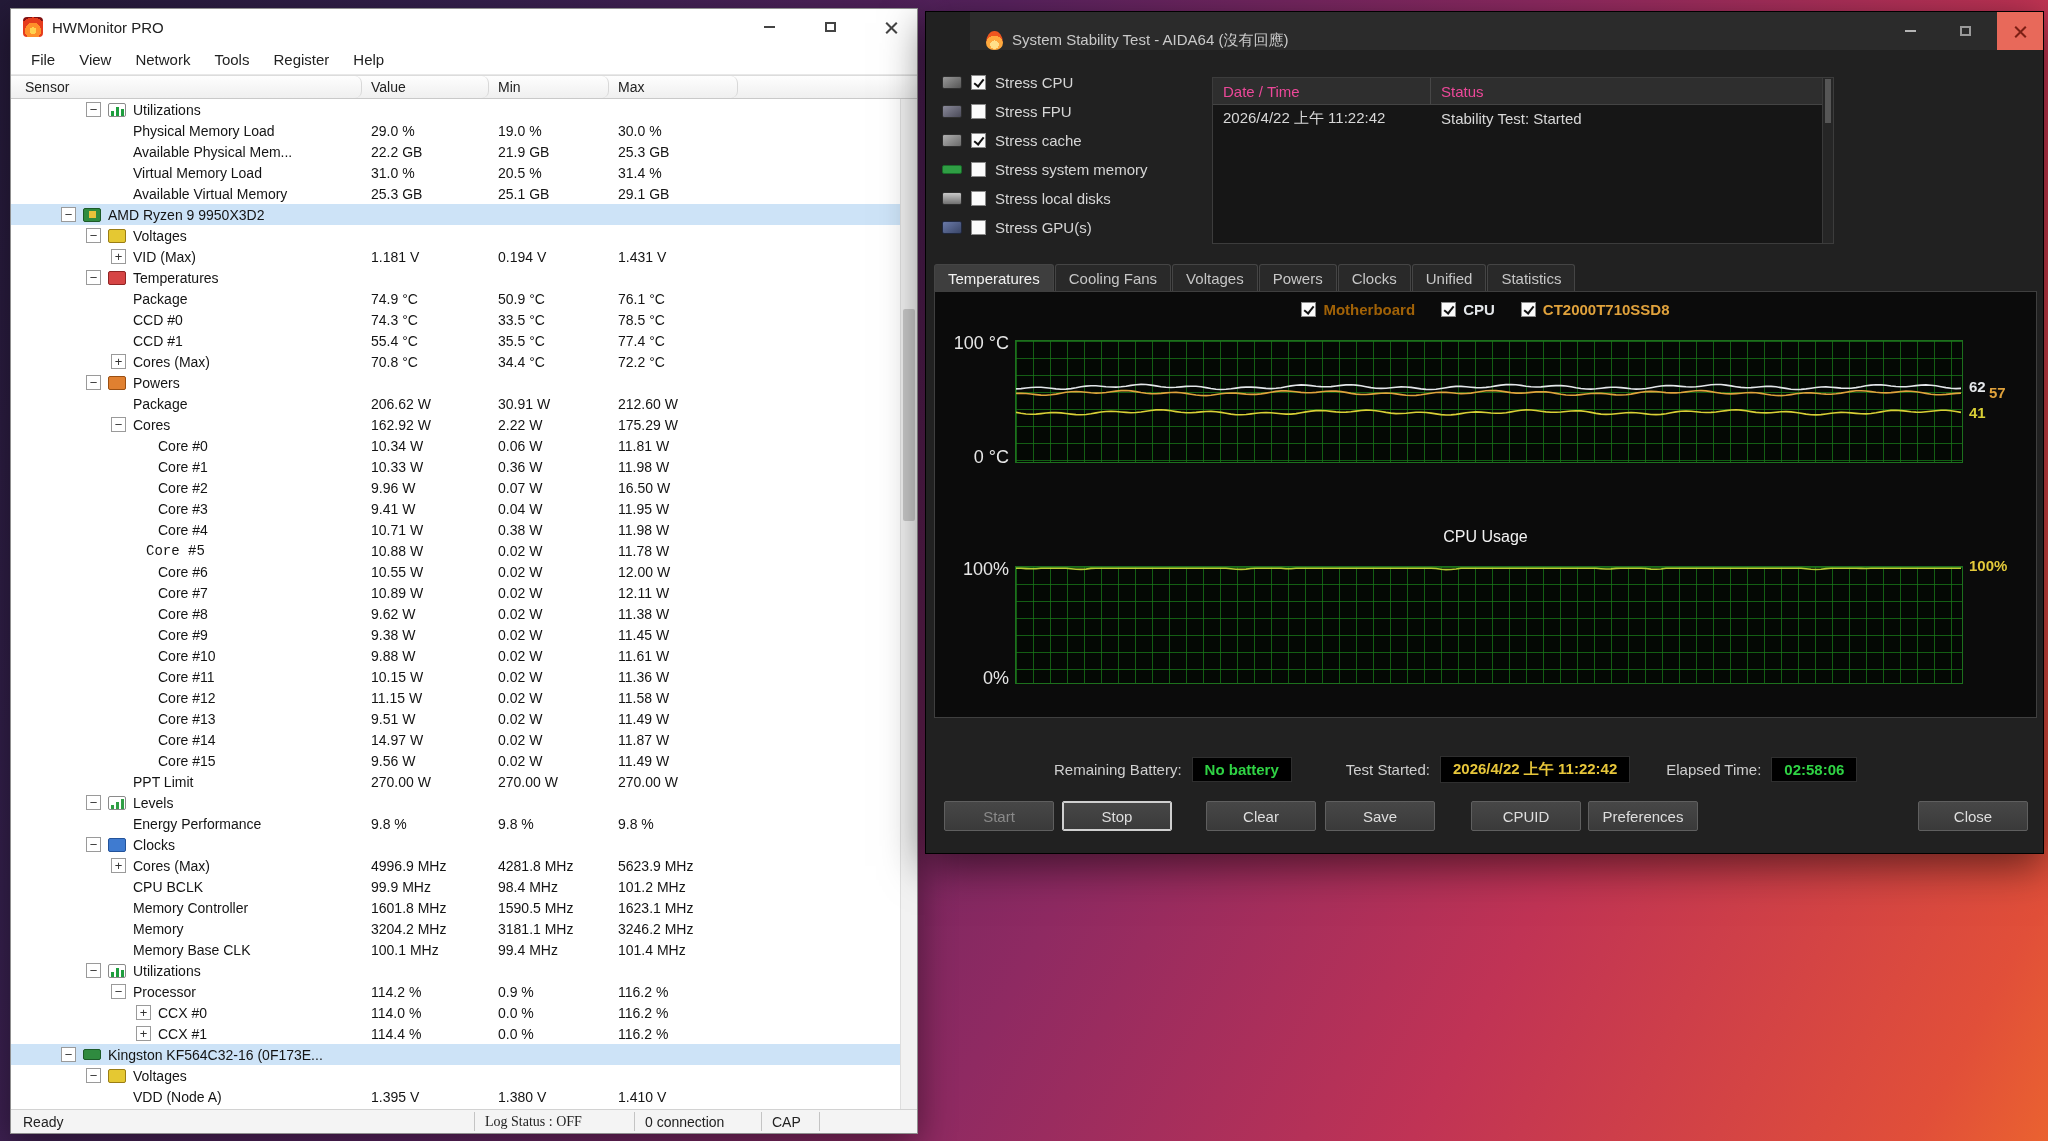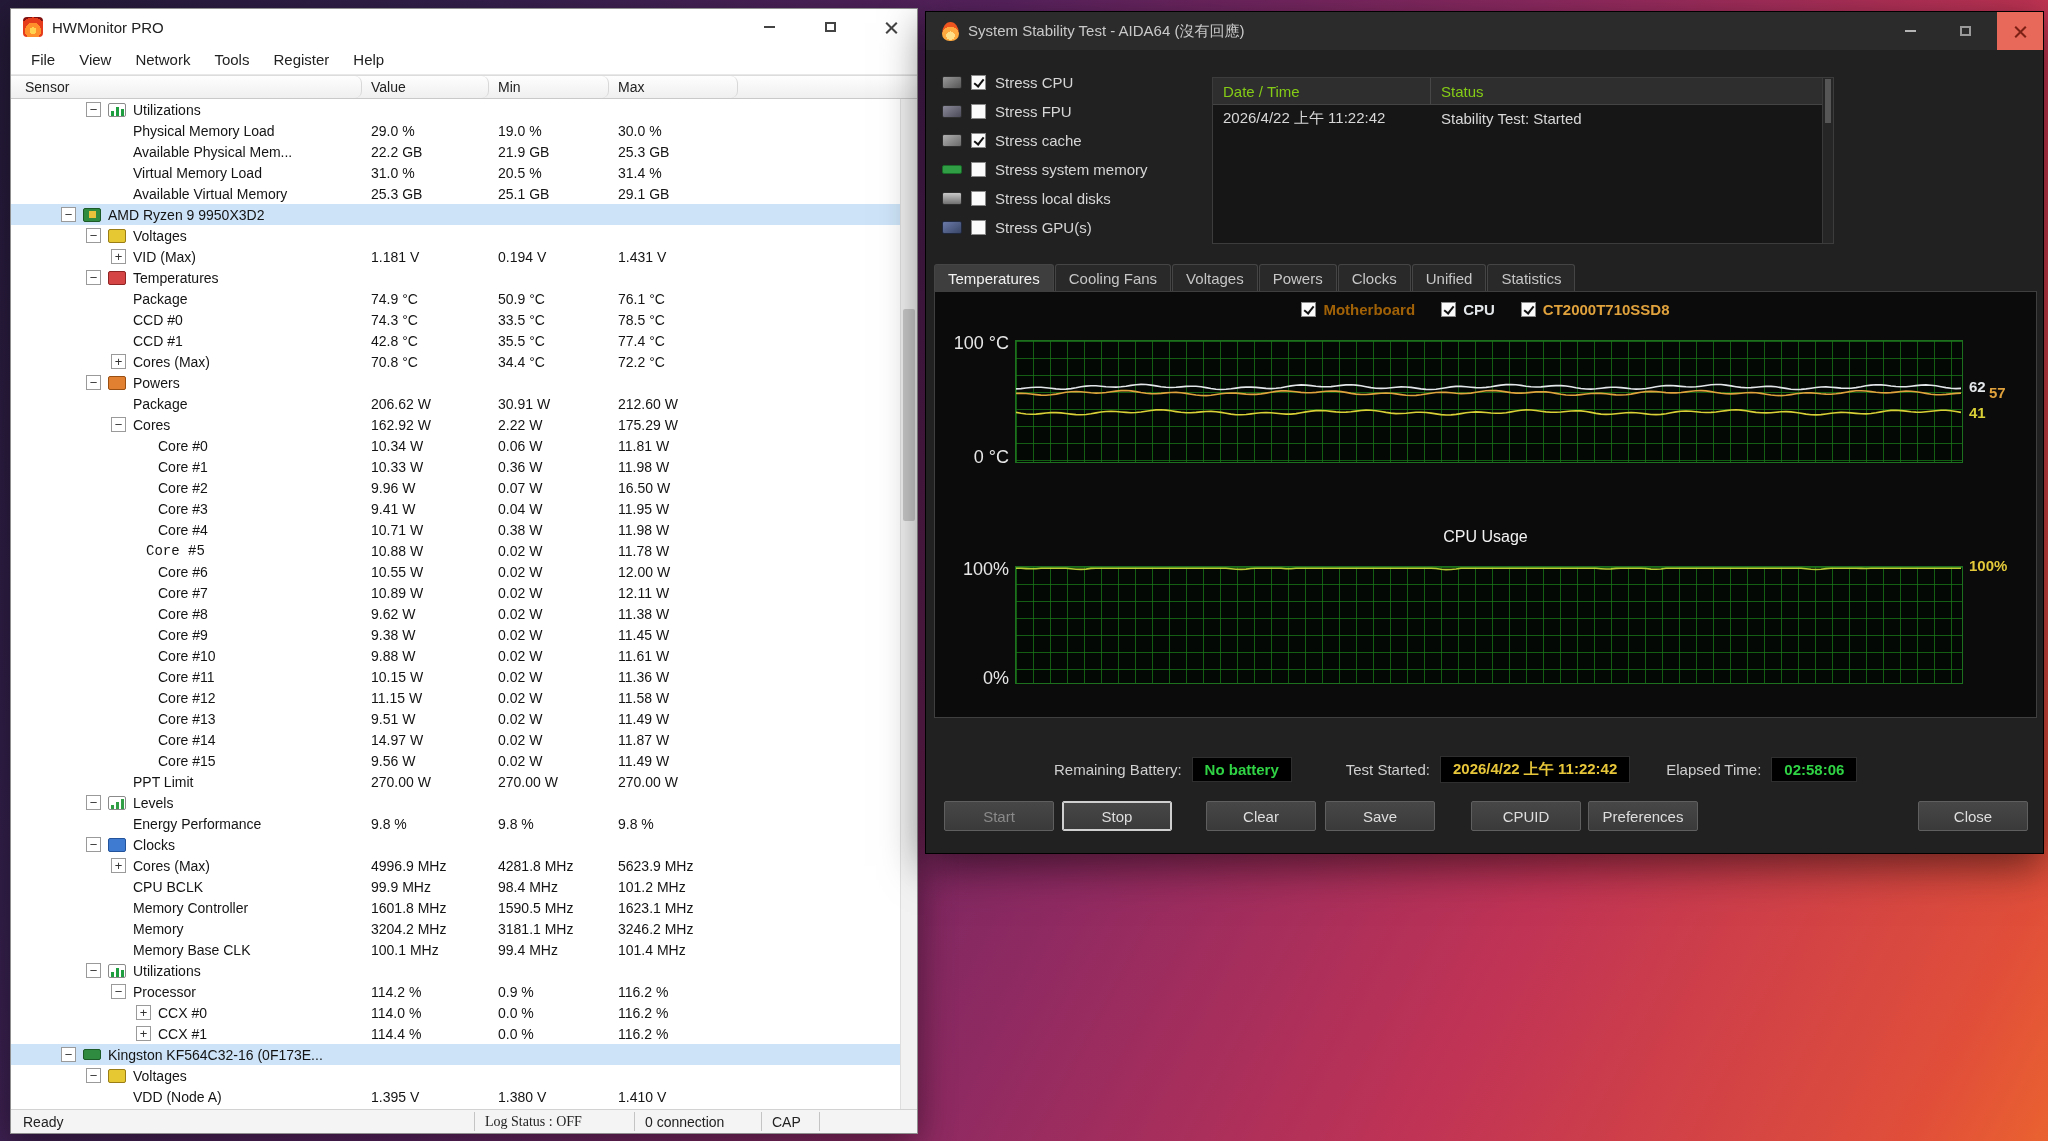--- a/index.html
+++ b/index.html
@@ -64,21 +64,21 @@
 .status-ready{padding-left:12px;}
 .sseg{position:absolute;top:2px;bottom:2px;border-left:1px solid #c4c4c4;display:flex;align-items:center;padding-left:10px;white-space:nowrap;}
 .seg-log{left:463px;width:160px;font-family:Liberation Serif, serif;}
 .seg-conn{left:623px;width:127px;}
 .seg-cap{left:750px;width:58px;}
 .seg-x{left:808px;width:42px;}
 
 
 #aida{left:925px;top:11px;width:1119px;height:843px;background:#212121;border:1px solid #000;
   box-shadow:0 12px 40px rgba(0,0,0,.55);}
-.aida-titlebar{height:38px;display:flex;align-items:center;background:#2b2b2b;padding-left:16px;gap:9px;}
+.aida-titlebar{height:38px;display:flex;align-items:flex-end;background:#2b2b2b;padding-left:16px;gap:9px;margin-left:44px;}
 .flame-icon{width:17px;height:19px;flex:none;border-radius:50% 50% 46% 46% / 62% 62% 38% 38%;
   background:radial-gradient(circle at 50% 72%, #ffe089 0 26%, #ffa93e 26% 56%, #ef551f 56% 86%, #b03314 86%);}
 .aida-title{color:#c9c9c9;font-size:15px;flex:1;white-space:nowrap;overflow:hidden;}
 .awin-btn{width:46px;height:38px;display:flex;align-items:center;justify-content:center;flex:none;}
 .agl-min{width:11px;height:2px;background:#b5b5b5;display:block;}
 .agl-max{width:11px;height:10px;border:2px solid #9a9a9a;display:block;}
 .awin-close{background:#e8695a;}
 .agl-close{width:13px;height:13px;position:relative;display:block;}
 .agl-close::before,.agl-close::after{content:"";position:absolute;left:-1px;top:6px;width:15px;height:2px;background:#7c1f14;}
 .agl-close::before{transform:rotate(45deg);} .agl-close::after{transform:rotate(-45deg);}
@@ -89,21 +89,21 @@
   border:solid #111;border-width:0 2px 2px 0;transform:rotate(38deg);}
 .stress-label{color:#d6d6d6;font-size:15px;white-space:nowrap;}
 .dev-icon{width:20px;height:13px;flex:none;border-radius:2px;}
 .di-cpu{background:linear-gradient(145deg,#9a9a9a,#555);border:1px solid #2e2e2e;}
 .di-fpu{background:linear-gradient(145deg,#8a8a9a,#4a4a58);border:1px solid #2e2e2e;}
 .di-cache{background:linear-gradient(145deg,#b0b0b0,#6a6a6a);border:1px solid #2e2e2e;}
 .di-memory{background:#2f9e44;border:1px solid #1a6b2a;height:9px;}
 .di-disk{background:linear-gradient(#c8c8c8,#707070);border:1px solid #2e2e2e;}
 .di-gpu{background:linear-gradient(145deg,#6a7aa8,#3a4668);border:1px solid #20283e;}
 .aida-log{position:absolute;left:286px;top:65px;width:622px;height:167px;background:#161616;border:1px solid #3c3c3c;}
-.log-header{height:27px;display:flex;background:#2e2e2e;border-bottom:1px solid #444;color:#84cc16;font-size:15px;}
+.log-header{height:27px;display:flex;background:#2e2e2e;border-bottom:1px solid #444;color:#ec4899;font-size:15px;}
 .log-hcell{display:flex;align-items:center;padding-left:10px;border-right:1px solid #474747;white-space:nowrap;}
 .log-c1{width:218px;flex:none;}
 .log-c2{flex:1;border-right:none;}
 .log-row{height:27px;display:flex;color:#d8d8d8;font-size:15px;}
 .log-cell{display:flex;align-items:center;padding-left:10px;white-space:nowrap;overflow:hidden;}
 .log-scroll{position:absolute;right:0;top:0;bottom:0;width:11px;background:#262626;border-left:1px solid #3a3a3a;}
 .log-thumb{position:absolute;top:1px;left:2px;right:2px;height:44px;background:#565656;}
 .aida-tabs{position:absolute;left:8px;top:252px;display:flex;height:27px;}
 .tab{padding:0 13px;display:flex;align-items:center;background:#292929;border:1px solid #454545;border-bottom:none;
   color:#c6c6c6;font-size:15px;margin-right:1px;border-radius:3px 3px 0 0;white-space:nowrap;}
@@ -275,21 +275,21 @@
             </div>
             <div class="tcell c-value">74.3 °C</div>
             <div class="tcell c-min">33.5 °C</div>
             <div class="tcell c-max">78.5 °C</div>
           </div>
           <div class="trow">
             <div class="tcell c-sensor" style="padding-left: 100px;">
               <span class="expand-spacer"></span>
               <span class="rlabel">CCD #1</span>
             </div>
-            <div class="tcell c-value">42.8 °C</div>
+            <div class="tcell c-value">55.4 °C</div>
             <div class="tcell c-min">35.5 °C</div>
             <div class="tcell c-max">77.4 °C</div>
           </div>
           <div class="trow">
             <div class="tcell c-sensor" style="padding-left: 100px;">
               <span class="expand-box">+</span>
               <span class="rlabel">Cores (Max)</span>
             </div>
             <div class="tcell c-value">70.8 °C</div>
             <div class="tcell c-min">34.4 °C</div>

